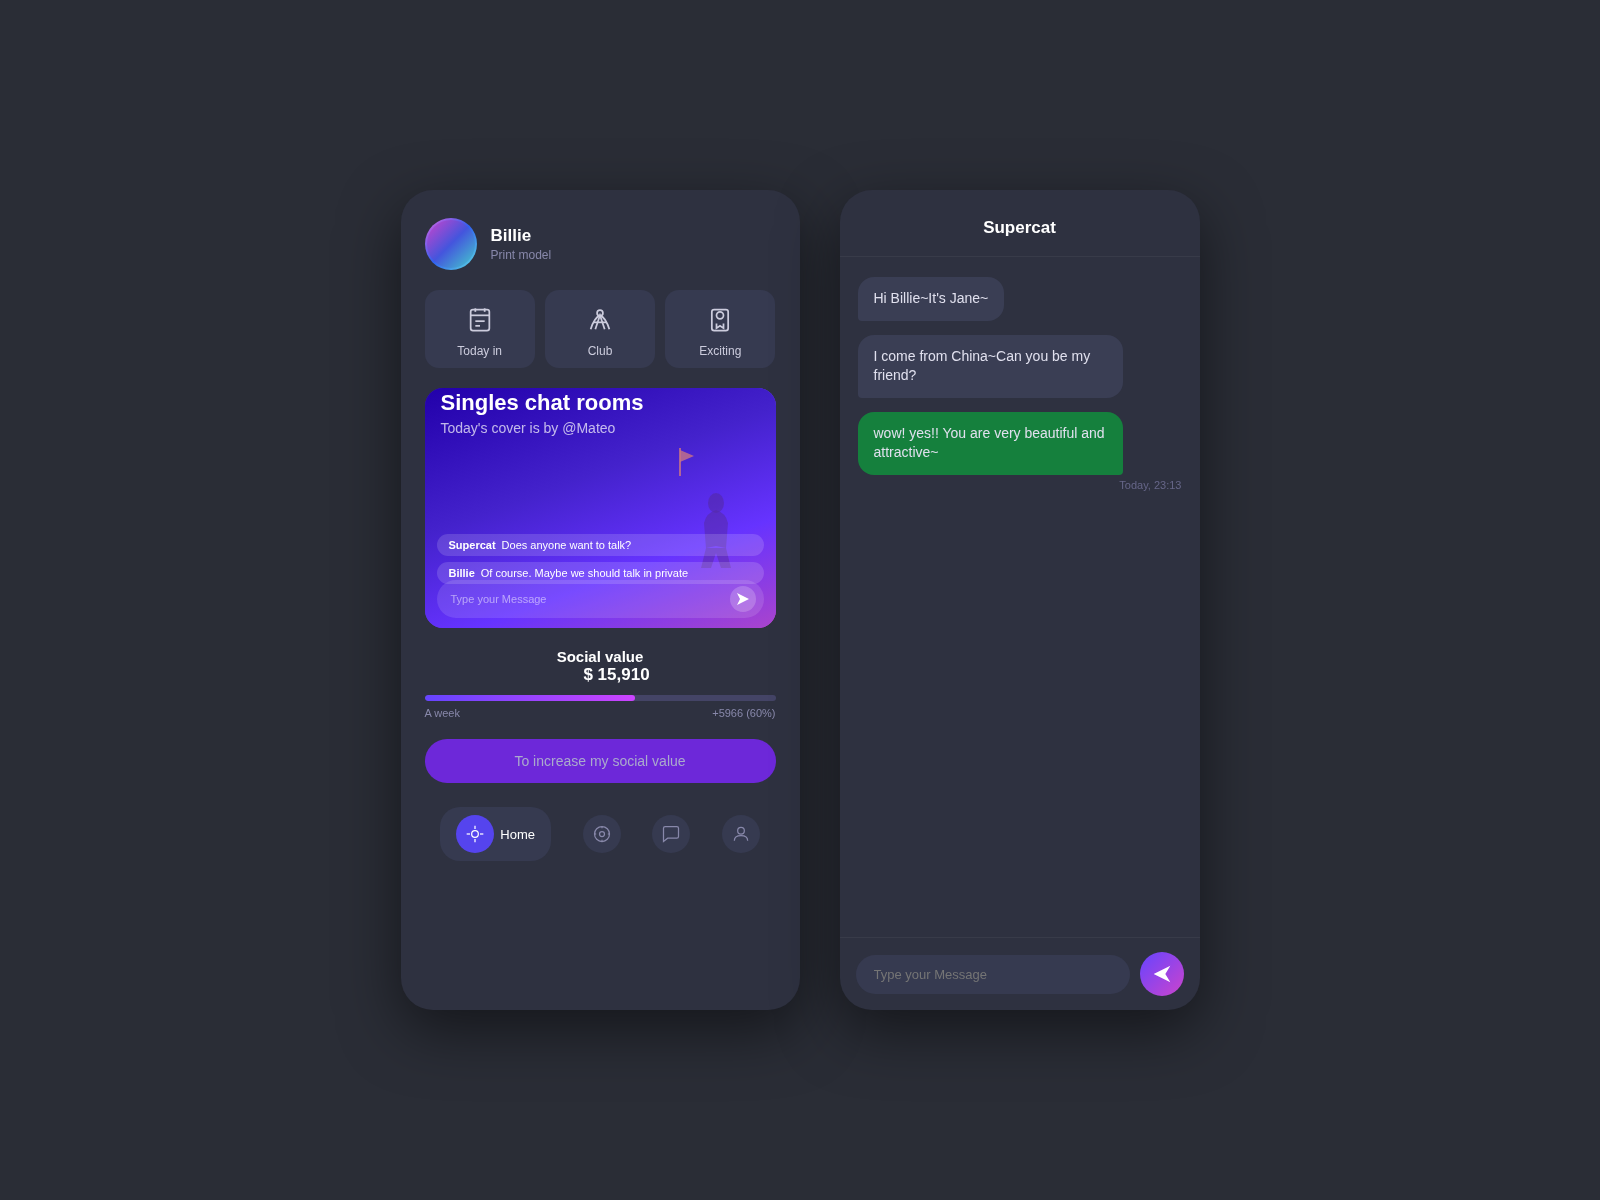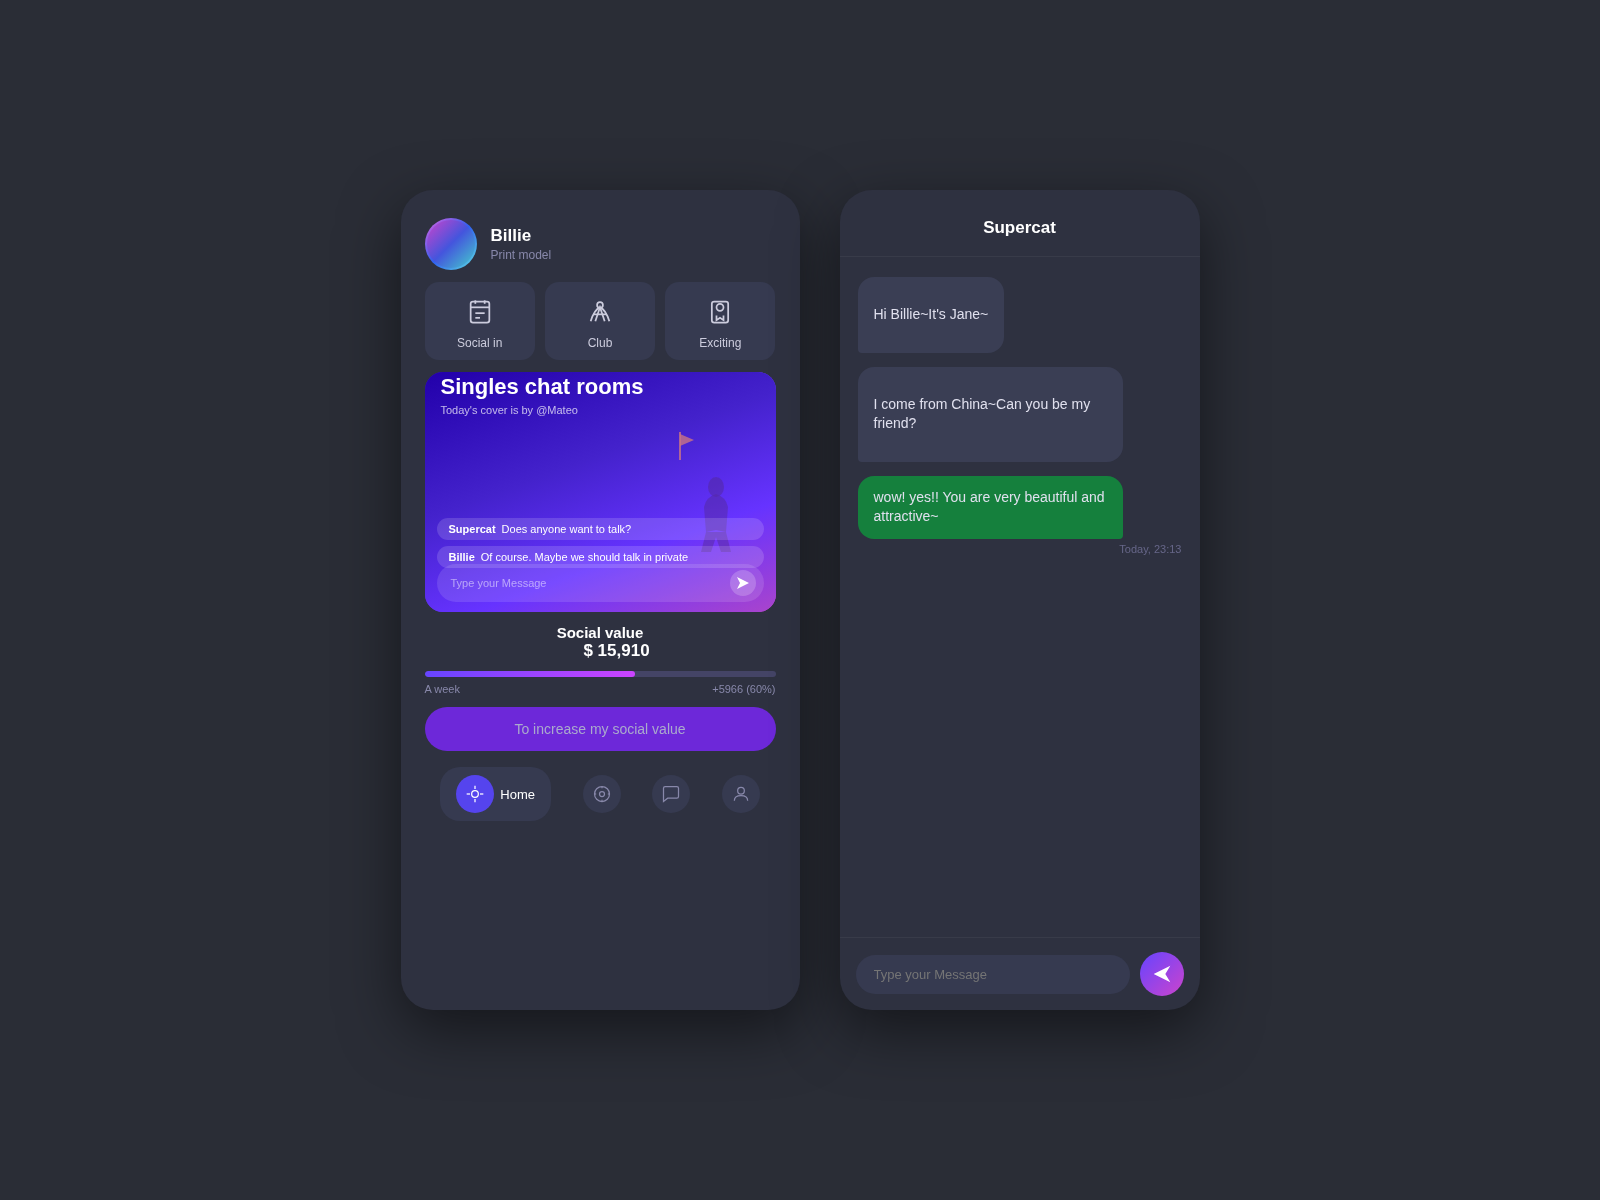--- a/index.html
+++ b/index.html
@@ -17,21 +17,21 @@
 
     
     .phone-left {
       width: 399px;
       min-height: 820px;
       background: #2e3140;
       border-radius: 32px;
       padding: 28px 24px 24px;
       display: flex;
       flex-direction: column;
-      gap: 12px;
+      gap: 20px;
       box-shadow: 0 20px 60px rgba(0,0,0,0.5);
     }
 
     
     .profile-row {
       display: flex;
       align-items: center;
       gap: 14px;
     }
     .avatar {
@@ -118,21 +118,21 @@
     }
     .banner-title {
       color: #ffffff;
       font-size: 22px;
       font-weight: 700;
       line-height: 1.2;
       margin-bottom: 4px;
     }
     .banner-subtitle {
       color: rgba(255,255,255,0.7);
-      font-size: 11px;
+      font-size: 14px;
     }
     .banner-figure {
       position: absolute;
       bottom: 60px;
       right: 30px;
       width: 60px;
       height: 80px;
       opacity: 0.6;
     }
     .banner-flag {
@@ -332,21 +332,21 @@
       padding: 20px 18px;
       display: flex;
       flex-direction: column;
       gap: 14px;
       overflow: hidden;
     }
     .msg-bubble-left {
       align-self: flex-start;
       background: #3a3e54;
       border-radius: 16px 16px 16px 4px;
-      padding: 28px 16px;
+      padding: 12px 16px;
       max-width: 82%;
     }
     .msg-bubble-right {
       align-self: flex-end;
       background: #15803d;
       border-radius: 16px 16px 4px 16px;
       padding: 12px 16px;
       max-width: 82%;
     }
     .msg-text {
@@ -439,21 +439,21 @@
       <div class="action-icon">
         <svg viewBox="0 0 24 24">
           <rect x="4" y="3" width="16" height="18" rx="2"></rect>
           <line x1="4" y1="8" x2="20" y2="8"></line>
           <line x1="8" y1="2" x2="8" y2="5"></line>
           <line x1="16" y1="2" x2="16" y2="5"></line>
           <line x1="8" y1="13" x2="16" y2="13"></line>
           <line x1="8" y1="17" x2="12" y2="17"></line>
         </svg>
       </div>
-      <span class="action-label">Social in</span>
+      <span class="action-label">Today in</span>
     </div>
 
     <div class="action-card">
       <div class="action-icon">
         <svg viewBox="0 0 24 24">
           <path d="M4 20 Q7 10 12 8 Q17 10 20 20"></path>
           <path d="M8 20 L12 8 L16 20"></path>
           <path d="M6 14 L18 14"></path>
           <circle cx="12" cy="6" r="2.5"></circle>
         </svg>

